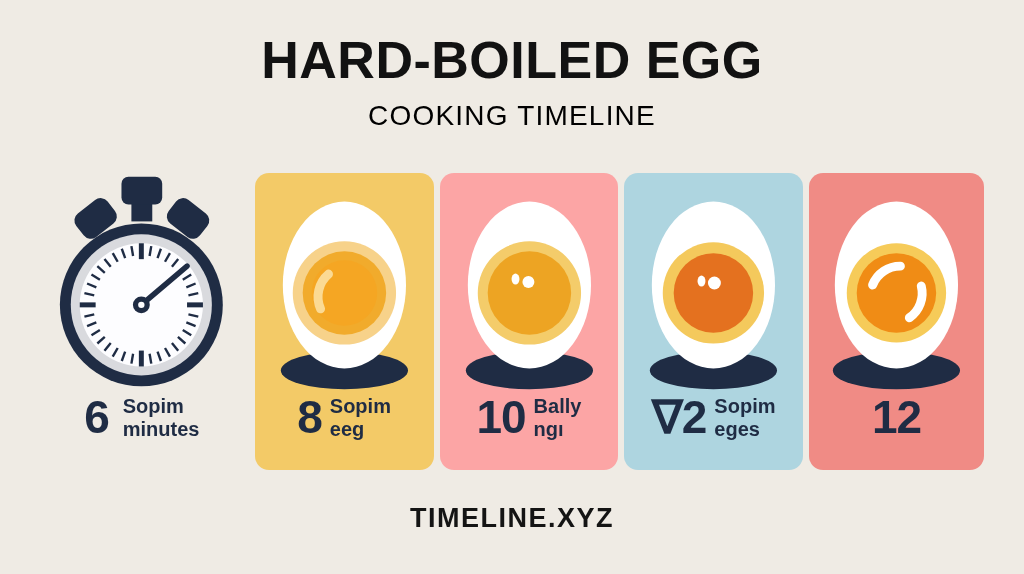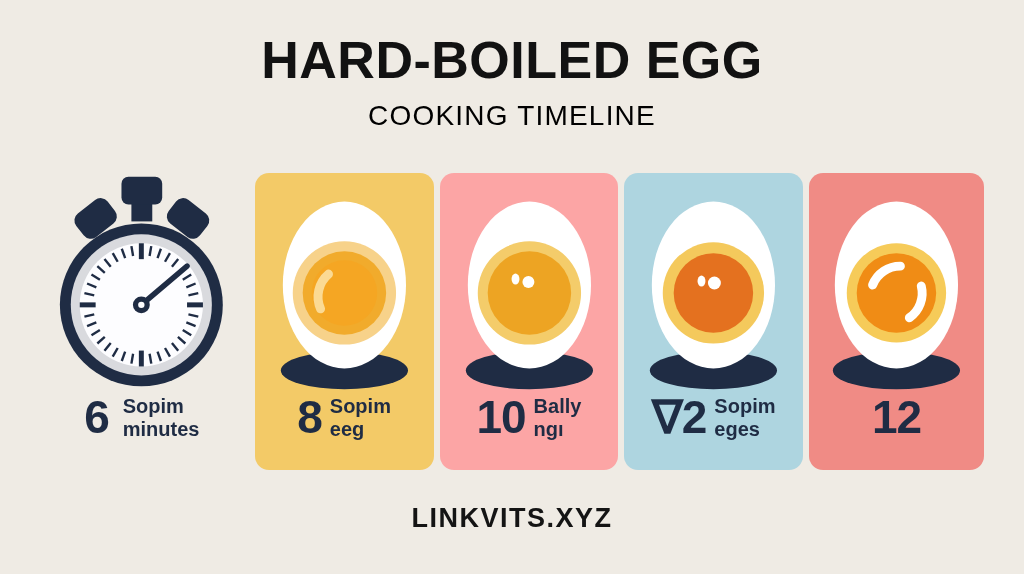--- a/index.html
+++ b/index.html
@@ -208,15 +208,15 @@
           <path d="M113 113 A30 30 0 0 1 101 145" stroke="#ffffff" stroke-width="9" stroke-linecap="round" fill="none"></path>
         </svg>
       </div>
       <div class="caption">
         <span class="cap-num">12</span>
       </div>
     </div>
 
   </div>
 
-  <div class="footer">LINKVITS.XYZ</div>
+  <div class="footer">TIMELINE.XYZ</div>
 
 </div>
 
 </body></html>

